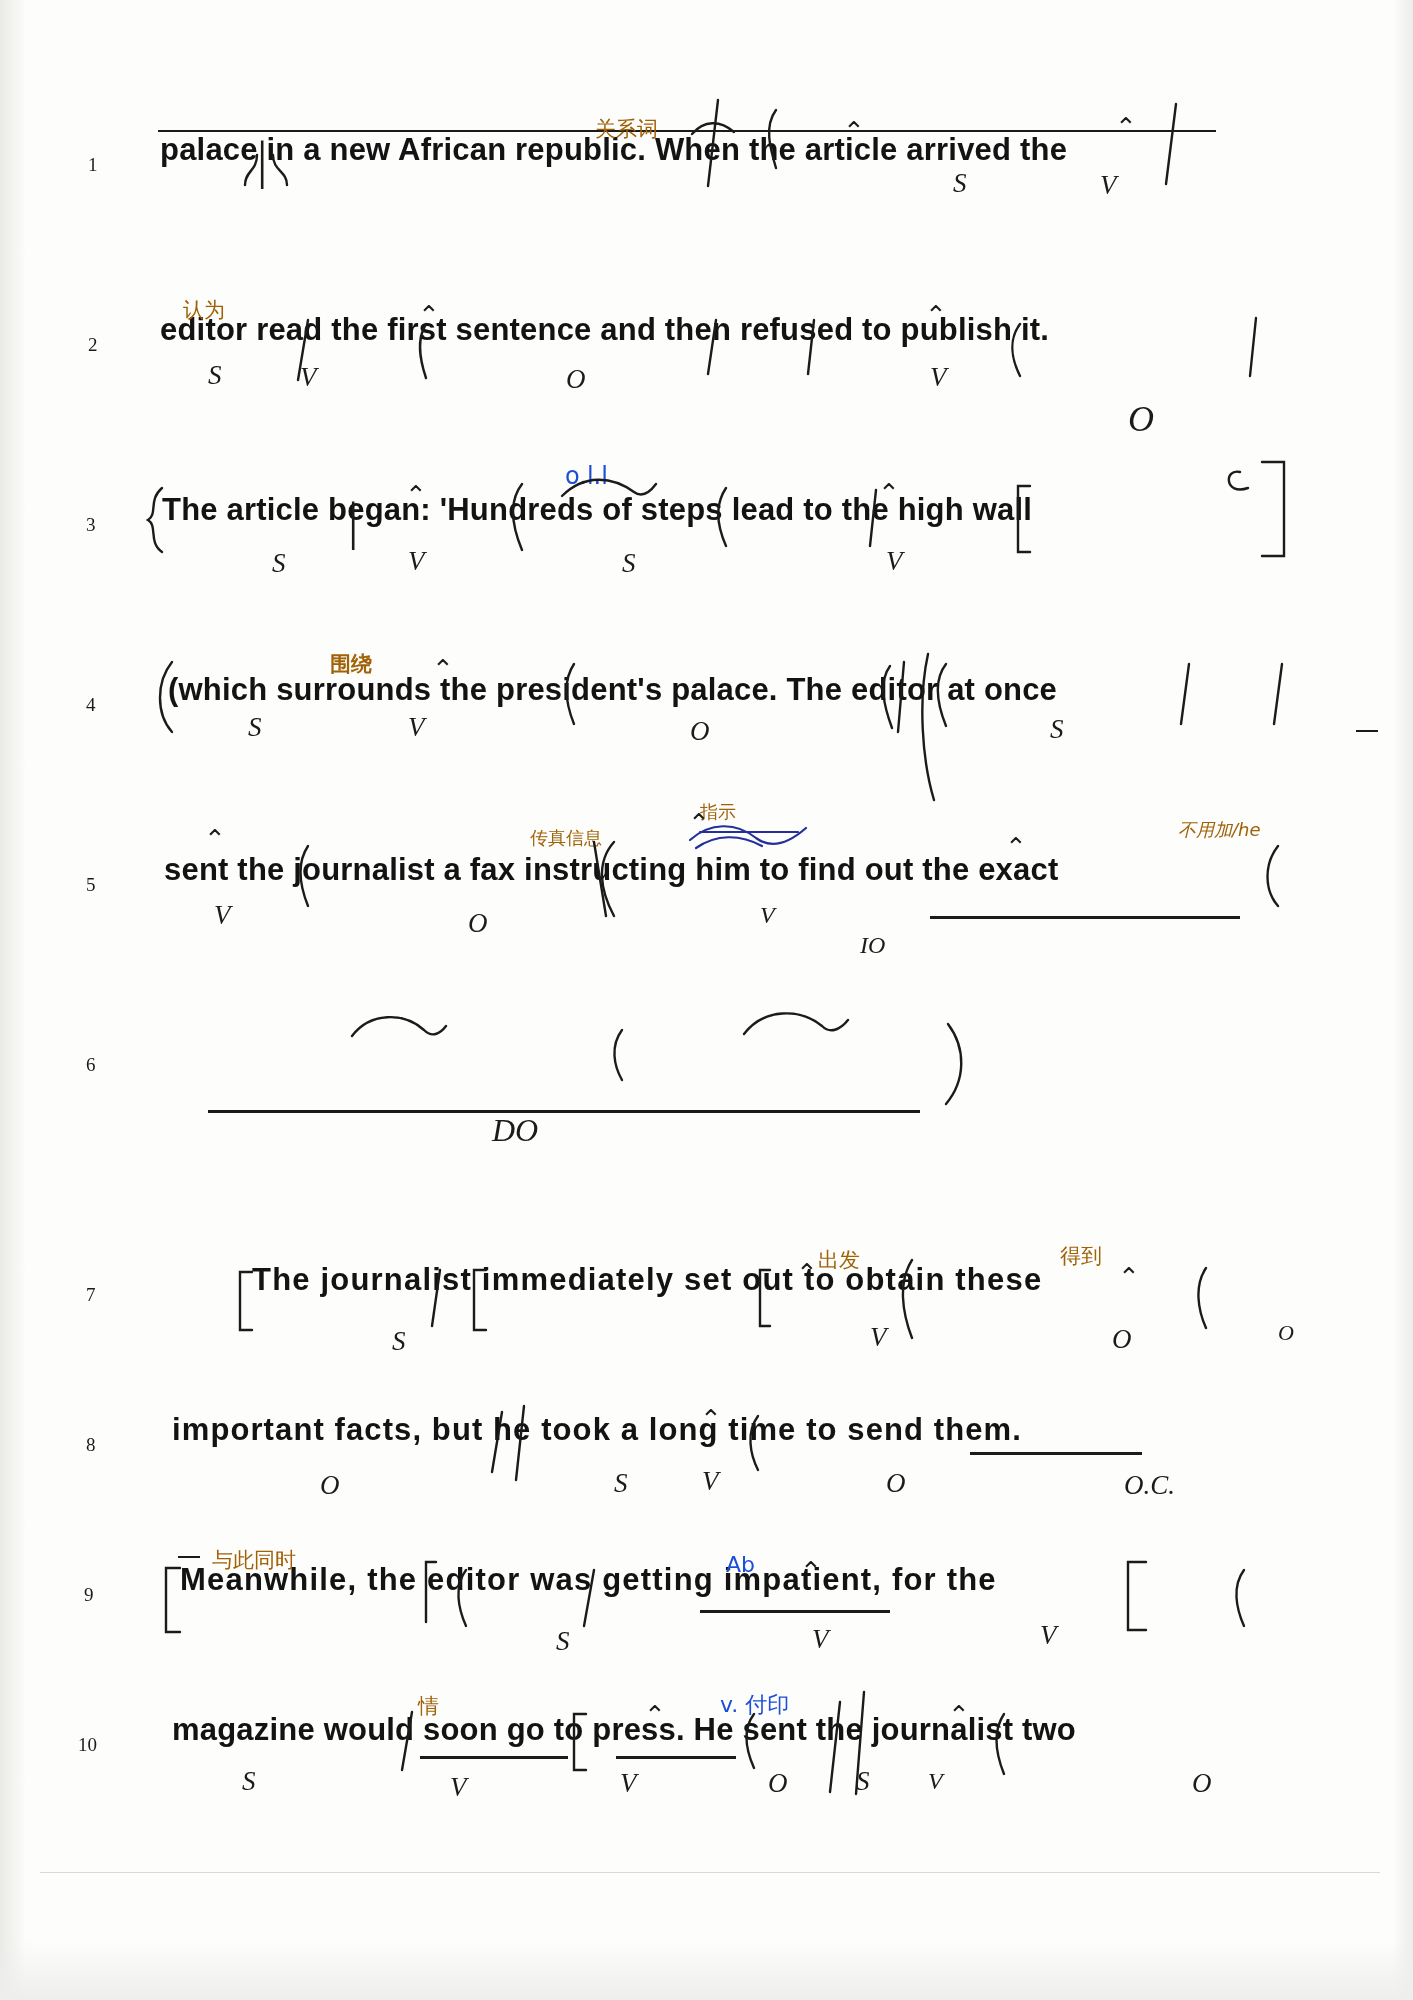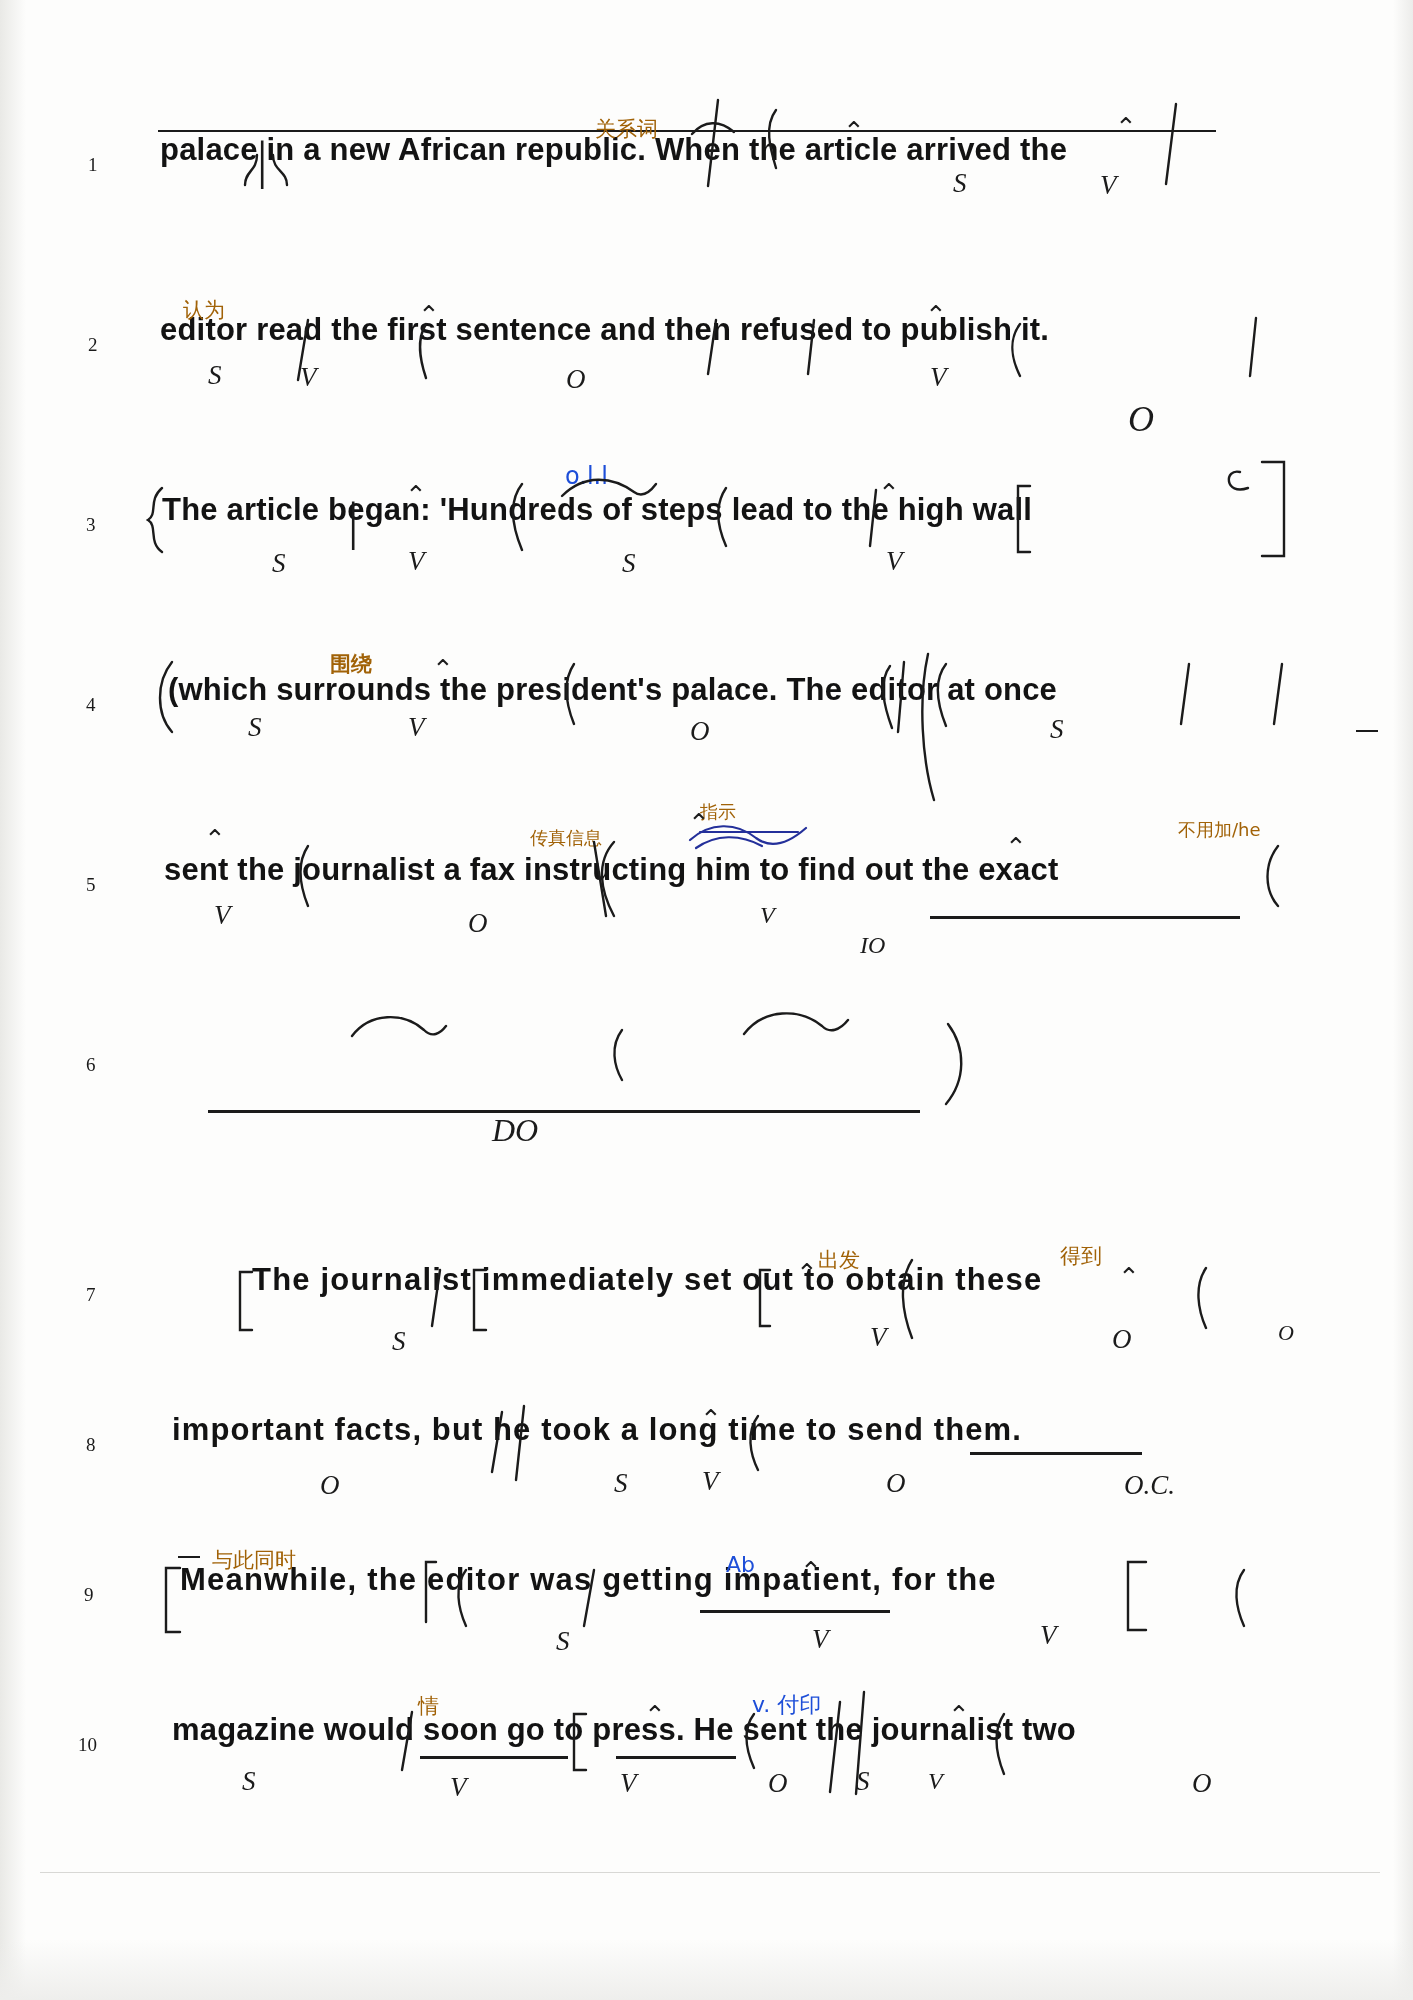--- a/index.html
+++ b/index.html
@@ -265,21 +265,21 @@
   <span class="role" style="left:690px; top:716px;">O</span>
   <span class="role" style="left:1050px; top:714px;">S</span>
   <div class="rule" style="left:1356px; top:730px; width:22px; height:2px;"></div>
 
   <div class="line-row" style="top:840px;">
     <div class="line-num" style="left:86px;">5</div>
     <div class="line-text" style="left:164px;">sent the journalist a fax instructing him to find out the exact</div>
   </div>
   <div class="cjk cjk-sm" style="left:530px; top:826px;">传真信息</div>
   <div class="cjk cjk-sm" style="left:700px; top:800px;">指示</div>
-  <div class="cjk cjk-sm" style="left:1178px; top:818px;">不用加/he</div>
+  <div class="cjk cjk-sm" style="left:1178px; top:818px;font-style:italic;">不用加/he</div>
   <svg class="sw blue" style="left:686px; top:818px;" width="130" height="36">
     <path d="M4 22 C24 4, 50 4, 70 20 C86 32, 104 24, 120 10"></path>
     <path d="M10 30 C30 16, 54 16, 76 28"></path>
     <path d="M14 14 L112 14"></path>
   </svg>
   <span class="accent" style="left:204px; top:824px;">⌃</span>
   <span class="accent" style="left:688px; top:808px;">⌃</span>
   <span class="accent" style="left:1005px; top:832px;">⌃</span>
   <svg class="sw" style="left:290px; top:844px;" width="28" height="68">
       <path d="M18 2 C6 20, 10 42, 18 62"></path>
@@ -396,21 +396,21 @@
     </svg>
   <span class="role" style="left:556px; top:1626px;">S</span>
   <span class="role" style="left:812px; top:1624px;">V</span>
   <span class="role" style="left:1040px; top:1620px;">V</span>
 
   <div class="line-row" style="top:1700px;">
     <div class="line-num" style="left:78px;">10</div>
     <div class="line-text" style="left:172px;">magazine would soon go to press. He sent the journalist two</div>
   </div>
   <div class="cjk" style="left:418px; top:1692px;">情</div>
-  <div class="scribble scribble-dark" style="left:720px; top:1690px; font-size:22px;margin-left:32px;">v. 付印</div>
+  <div class="scribble scribble-dark" style="left:720px; top:1690px; font-size:22px;">v. 付印</div>
   <span class="accent" style="left:644px; top:1700px;">⌃</span>
   <span class="accent" style="left:948px; top:1700px;">⌃</span>
   <svg class="sw" style="left:396px; top:1710px;" width="26" height="68">
       <path d="M16 2 L6 60"></path>
     </svg>
   <svg class="sw" style="left:566px; top:1712px;" width="26" height="66">
       <path d="M20 2 L8 2 L8 58 L20 58"></path>
     </svg>
   <div class="uline" style="left:420px; top:1756px; width:148px;"></div>
   <div class="uline" style="left:616px; top:1756px; width:120px;"></div>

